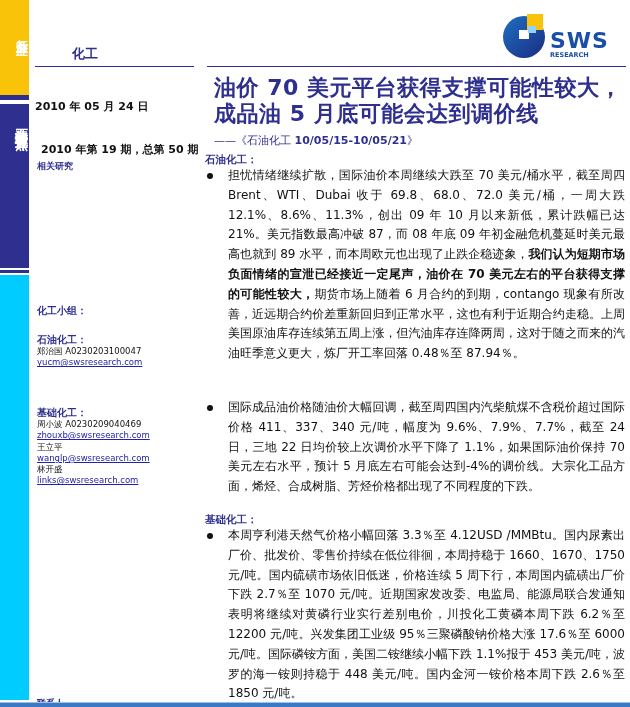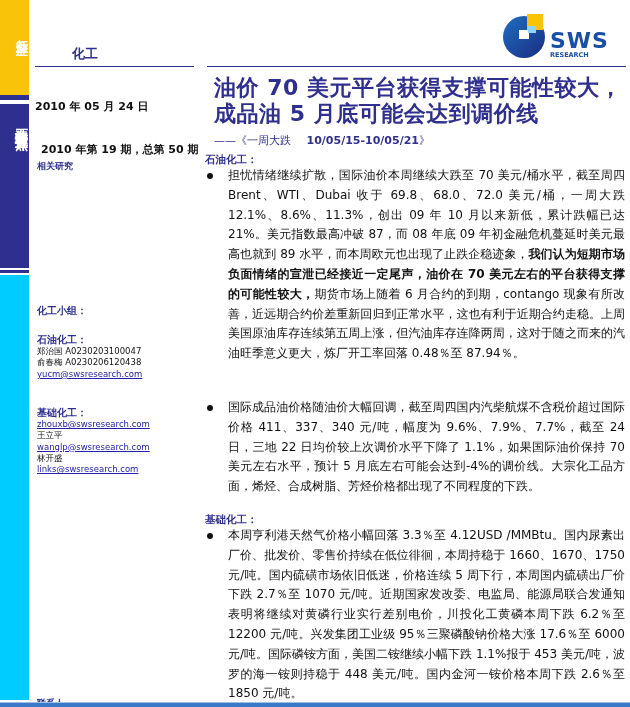--- a/index.html
+++ b/index.html
@@ -33,21 +33,21 @@
   .team-b { top:406px; }
   .contact { position:absolute; left:37px; top:678px; font-size:9px; line-height:11px; }
   .contact .h { font-weight:bold; color:#2e2f8f;margin-top:20px; }
 
   
   .logo { position:absolute; left:502px; top:10px; width:125px; height:50px; }
   .right-rule { position:absolute; left:207px; top:66px; width:419px; height:1px; background:#2e2f8f; }
   .headline { position:absolute; left:214px; top:75px; width:412px; font-size:22px; line-height:26px;
               font-weight:bold; color:#2e2f8f; letter-spacing:0.5px; }
   .subtitle { position:absolute; left:214px; top:133px; font-size:11px; color:#2e2f8f; }
-  .subtitle b { font-weight:bold;margin-left:12px; }
+  .subtitle b { font-weight:bold; }
   .body { position:absolute; left:205px; width:420px; }
   .sec { font-weight:bold; color:#2e2f8f; font-size:10.5px; line-height:14px; }
   .item { position:relative; padding-left:23px; font-size:12px; line-height:19.8px; color:#111; text-align:justify; }
   .item .dot { position:absolute; left:2px; top:7px; width:6px; height:6px; border-radius:50%; background:#111; }
   .item b { font-weight:bold; }
   .b1 { top:152px; }
   .b2 { top:398px; }
   .b3 { top:512px; }
 
   .bottom-bar { position:absolute; left:0; top:702px; width:630px; height:5px; background:#3a78c8; border-top:1px solid #9fc0e6; }
@@ -68,26 +68,26 @@
 <div class="sec-title">化工</div>
 <div class="left-rule"></div>
 <div class="date">2010 年 05 月 24 日</div>
 <div class="issue">2010 年第 19 期，总第 50 期</div>
 <div class="related">相关研究</div>
 <div class="group-title">化工小组：</div>
 
 <div class="team team-a">
   <div class="h">石油化工：</div>
   <div class="n">郑治国  A0230203100047</div>
-  <div class="n">俞春梅  A0230206120438</div>
   <a>yucm@swsresearch.com</a>
 </div>
 
 <div class="team team-b">
   <div class="h">基础化工：</div>
+  <div class="n">周小波  A0230209040469</div>
   <a>zhouxb@swsresearch.com</a>
   <div class="n">王立平</div>
   <a>wanglp@swsresearch.com</a>
   <div class="n">林开盛</div>
   <a>links@swsresearch.com</a>
 </div>
 
 <div class="contact">
   <div class="h">联系人</div>
   <div>马昕晔</div>
@@ -108,21 +108,21 @@
     <text x="48" y="38" font-family="DejaVu Sans, sans-serif" font-size="22" font-weight="bold" fill="#1a4fa8" letter-spacing="1">SWS</text>
     <text x="48" y="47" font-family="DejaVu Sans, sans-serif" font-size="6.5" font-weight="bold" fill="#1a4fa8">RESEARCH</text>
   </svg>
 </div>
 
 <div class="right-rule"></div>
 
 <h1 class="headline">油价 70 美元平台获得支撑可能性较大，成品油 5 月底可能会达到调价线</h1>
 
 <div class="subtitle">
-  <span>——《一周大跌 </span><b>10/05/15-10/05/21</b><span>》</span>
+  <span>——《石油化工 </span><b>10/05/15-10/05/21</b><span>》</span>
 </div>
 
 <div class="body b1">
   <div class="sec">石油化工：</div>
   <div class="item">
     <span class="dot"></span>
     <span>担忧情绪继续扩散，国际油价本周继续大跌至 70 美元/桶水平，截至周四 Brent、WTI、Dubai 收于 69.8、68.0、72.0 美元/桶，一周大跌 12.1%、8.6%、11.3%，创出 09 年 10 月以来新低，累计跌幅已达 21%。美元指数最高冲破 87，而 08 年底 09 年初金融危机蔓延时美元最高也就到 89 水平，而本周欧元也出现了止跌企稳迹象，</span><b>我们认为短期市场负面情绪的宣泄已经接近一定尾声，油价在 70 美元左右的平台获得支撑的可能性较大，</b><span>期货市场上随着 6 月合约的到期，contango 现象有所改善，近远期合约价差重新回归到正常水平，这也有利于近期合约走稳。上周美国原油库存连续第五周上涨，但汽油库存连降两周，这对于随之而来的汽油旺季意义更大，炼厂开工率回落 0.48％至 87.94％。</span>
   </div>
 </div>
 

